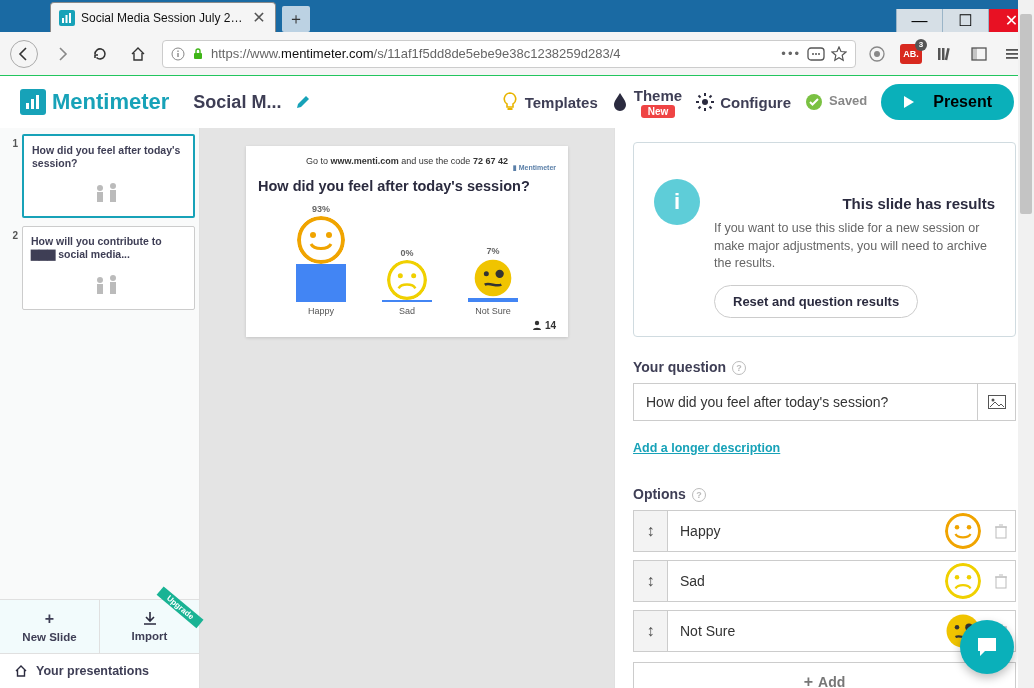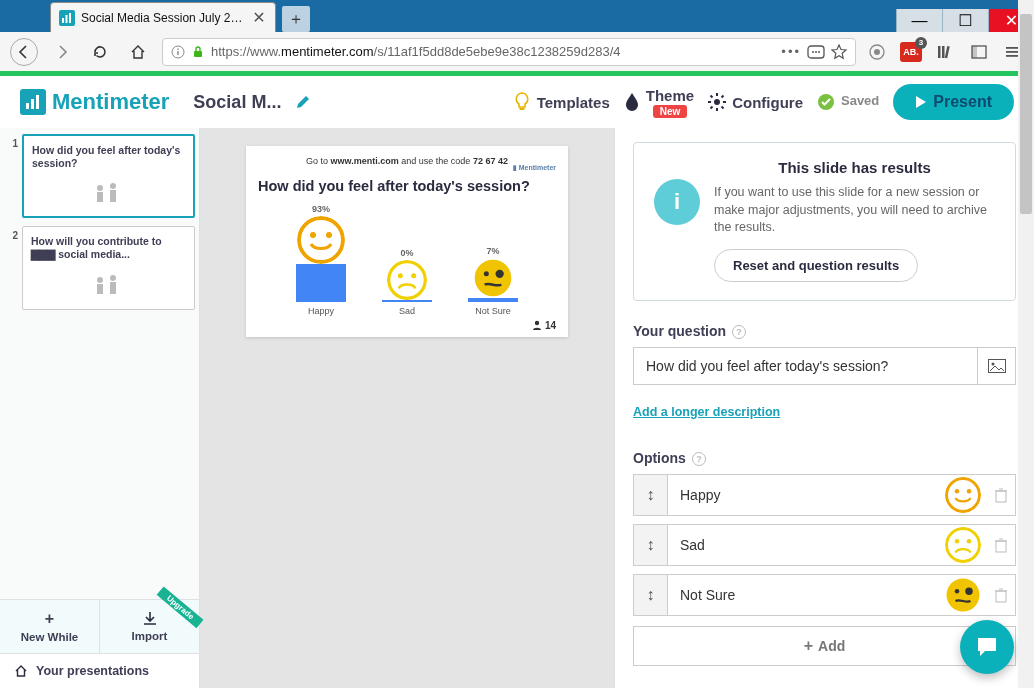--- a/index.html
+++ b/index.html
@@ -10,21 +10,21 @@
   .tabstrip { margin-left:50px; display:flex; align-items:flex-end; height:32px; }
   .browser-tab { width:226px; height:30px; background:#f5f5f5; border:1px solid #8a8a8a; border-bottom:none; border-top-left-radius:4px; border-top-right-radius:4px; display:flex; align-items:center; padding:0 8px; gap:6px; }
   .tab-favicon { width:16px; height:16px; background:#17a2b8; display:flex; align-items:center; justify-content:center; border-radius:2px; }
   .tab-title { flex:1; font-size:12px; color:#111; white-space:nowrap; overflow:hidden; text-overflow:ellipsis; }
   .tab-close { width:16px; height:16px; display:flex; align-items:center; justify-content:center; color:#555; cursor:pointer; }
   .new-tab { width:28px; height:26px; display:flex; align-items:center; justify-content:center; color:#333; background:#bcd2e3; margin-left:6px; border-radius:2px; cursor:pointer; }
   .win-controls { margin-left:auto; display:flex; }
   .win-btn { width:46px; height:23px; display:flex; align-items:center; justify-content:center; cursor:pointer; color:#000; background:#d6dfe6; border-left:1px solid #9bb5c8;}
   .win-close { background:#e81123; color:#fff; }
   
-  .urlbar { height:44px; background:#f5f5f5; border-bottom:5px solid #22c55e; display:flex; align-items:center; padding:0 10px; gap:10px; }
+  .urlbar { height:44px; background:#f5f5f5; border-bottom:1px solid #22c55e; display:flex; align-items:center; padding:0 10px; gap:10px; }
   .nav-btn { width:28px; height:28px; display:flex; align-items:center; justify-content:center; color:#333; cursor:pointer; border-radius:50%; }
   .nav-back { border:1px solid #aaa; }
   .url-field { flex:1; height:28px; border:1px solid #ccc; border-radius:4px; display:flex; align-items:center; padding:0 8px; gap:6px; font-size:13px; color:#666; background:#fff; }
   .url-lock { width:14px; height:14px; }
   .url-text { flex:1; white-space:nowrap; overflow:hidden; text-overflow:ellipsis; }
   .url-domain { color:#111; }
   .url-icons { display:flex; align-items:center; gap:12px; }
   .icon-btn { width:22px; height:22px; display:flex; align-items:center; justify-content:center; cursor:pointer; color:#4a4a4a; }
   .abp { width:22px; height:20px; background:#d8291f; border-radius:3px; color:#fff; font-size:9px; font-weight:bold; display:flex; align-items:center; justify-content:center; position:relative; }
   .abp-badge { position:absolute; top:-5px; right:-5px; width:12px; height:12px; border-radius:50%; background:#555; color:#fff; font-size:8px; display:flex; align-items:center; justify-content:center; }
@@ -33,21 +33,21 @@
   .logo { display:flex; align-items:center; gap:6px; font-size:22px; font-weight:700; color:#17a2b8; }
   .logo-mark { width:26px; height:26px; background:#17a2b8; border-radius:3px; display:flex; align-items:center; justify-content:center; }
   .pres-title { font-size:18px; font-weight:800; color:#3e3e55; margin-left:10px; }
   .edit-icon { color:#17a2b8; cursor:pointer; }
   .header-spacer { flex:1; }
   .header-link { display:flex; flex-direction:row; align-items:center; gap:6px; font-size:15px; font-weight:700; color:#3e3e55; cursor:pointer; }
   .theme-wrap { display:flex; flex-direction:column; align-items:center; }
   .new-badge { background:#ef4444; color:#fff; font-size:10px; font-weight:700; padding:1px 7px; border-radius:3px; margin-top:1px; }
   .saved-wrap { display:flex; align-items:flex-start; gap:6px; }
   .saved-text { font-size:13px; font-weight:700; color:#888; }
-  .present-btn { background:#0ab0ba; color:#0c4a6e; font-size:16px; font-weight:800; border:none; border-radius:22px; padding:9px 22px; display:flex; align-items:center; gap:6px; cursor:pointer; }
+  .present-btn { background:#0ab0ba; color:#000000; font-size:16px; font-weight:800; border:none; border-radius:22px; padding:9px 22px; display:flex; align-items:center; gap:18px; cursor:pointer; }
   
   .main { flex:1; display:flex; background:#e8e8e8; overflow:hidden; }
   .sidebar { width:200px; background:#fff; display:flex; flex-direction:column; border-right:1px solid #e0e0e0; }
   .slides-list { flex:1; padding:6px 4px; overflow:auto; background:#f9fafa;}
   .thumb-row { display:flex; gap:4px; margin-bottom:8px; }
   .thumb-num { width:14px; font-size:10px; font-weight:700; color:#555; text-align:right; padding-top:4px;}
   .thumb { flex:1; height:84px; border:1px solid #ccc; border-radius:2px; background:#fff; padding:8px 8px 0; display:flex; flex-direction:column; cursor:pointer; }
   .thumb.active { border:2px solid #17a2b8; }
   .thumb-title { font-size:10.5px; font-weight:700; color:#3e3e55; line-height:1.25; }
   .thumb-icon { flex:1; display:flex; align-items:center; justify-content:center; color:#aaa; }
@@ -71,21 +71,21 @@
   .preview-foot { display:flex; justify-content:flex-end; font-size:10px; font-weight:700; color:#333; margin-top:4px;}
   .menti-tag { font-size:7px; color:#5a7fa8; text-align:right; font-weight:700; margin-top:-2px;}
   .protip { margin-top:auto; font-size:12px; color:#777; text-align:center; padding:8px 30px 10px; }
   .protip b { color:#555; }
   
   .right { width:420px; background:#fff; border-left:1px solid #e0e0e0; padding:14px 18px 20px; overflow:auto; position:relative;}
   .scrollbar-fake { position:absolute; right:0; top:0; bottom:0; width:16px; background:#f1f1f1; }
   .scroll-thumb { position:absolute; right:2px; top:14px; width:12px; height:200px; background:#c4c4c4; border-radius:2px;}
   .info-box { border:1px solid #d0dbe0; border-radius:4px; padding:16px 20px 18px; display:flex; gap:14px; }
   .info-icon { width:46px; height:46px; border-radius:50%; background:#5ecdd8; color:#fff; font-weight:900; font-size:22px; display:flex; align-items:center; justify-content:center; flex:none; margin-top:20px;}
-  .info-title { font-size:15px; font-weight:800; color:#2b2b3f; text-align:center; margin-bottom:8px;}
+  .info-title { font-size:15px; font-weight:800; color:#2b2b3f; text-align:right; margin-bottom:8px;margin-top:36px;}
   .info-desc { font-size:12.5px; color:#666; line-height:1.4; }
   .archive-btn { margin-top:12px; border:1px solid #ccc; background:#fff; border-radius:22px; padding:8px 18px; font-size:13px; font-weight:700; color:#2b2b3f; cursor:pointer;}
   .section-label { font-size:14px; font-weight:800; color:#3e3e55; margin-top:22px; display:flex; align-items:flex-end; gap:6px;}
   .help-q { width:14px; height:14px; border-radius:50%; border:1px solid #bbb; color:#bbb; font-size:9px; display:flex; align-items:center; justify-content:center; cursor:pointer;}
   .q-input-row { display:flex; margin-top:8px; border:1px solid #ccc; }
   .q-input { flex:1; border:none; padding:10px 12px; font-size:14px; color:#333; outline:none;}
   .img-btn { width:38px; border-left:1px solid #ccc; display:flex; align-items:center; justify-content:center; cursor:pointer; color:#555;}
   .link-txt { font-size:12.5px; font-weight:700; color:#17a2b8; text-decoration:underline; cursor:pointer; margin-top:20px; display:inline-block;}
   .option-row { display:flex; align-items:center; border:1px solid #ccc; margin-top:8px; height:42px;}
   .drag-handle { width:34px; display:flex; align-items:center; justify-content:center; color:#555; cursor:grab; border-right:1px solid #ccc; background:#f3f3f3; height:100%;}
@@ -296,21 +296,21 @@
                   <circle cx="20" cy="3" r="3" fill="#bbb"></circle>
                   <rect x="17" y="7" width="6" height="12" fill="#bbb"></rect>
                 </svg>
             </div>
           </div>
         </div>
       </div>
       <div class="bottom-actions">
         <div class="bottom-btn">
           <span style="font-size:16px;font-weight:900">+</span>
-          <span>New While</span>
+          <span>New Slide</span>
         </div>
         <div class="bottom-btn">
           <svg width="16" height="16" viewBox="0 0 16 16">
               <path d="M8 1v9M4 6l4 4 4-4M2 13h12" stroke="#2b2b3f" stroke-width="1.6" fill="none"></path>
             </svg>
           <span>Import</span>
           <span class="upgrade-ribbon">Upgrade</span>
         </div>
       </div>
       <div class="nav-foot">

